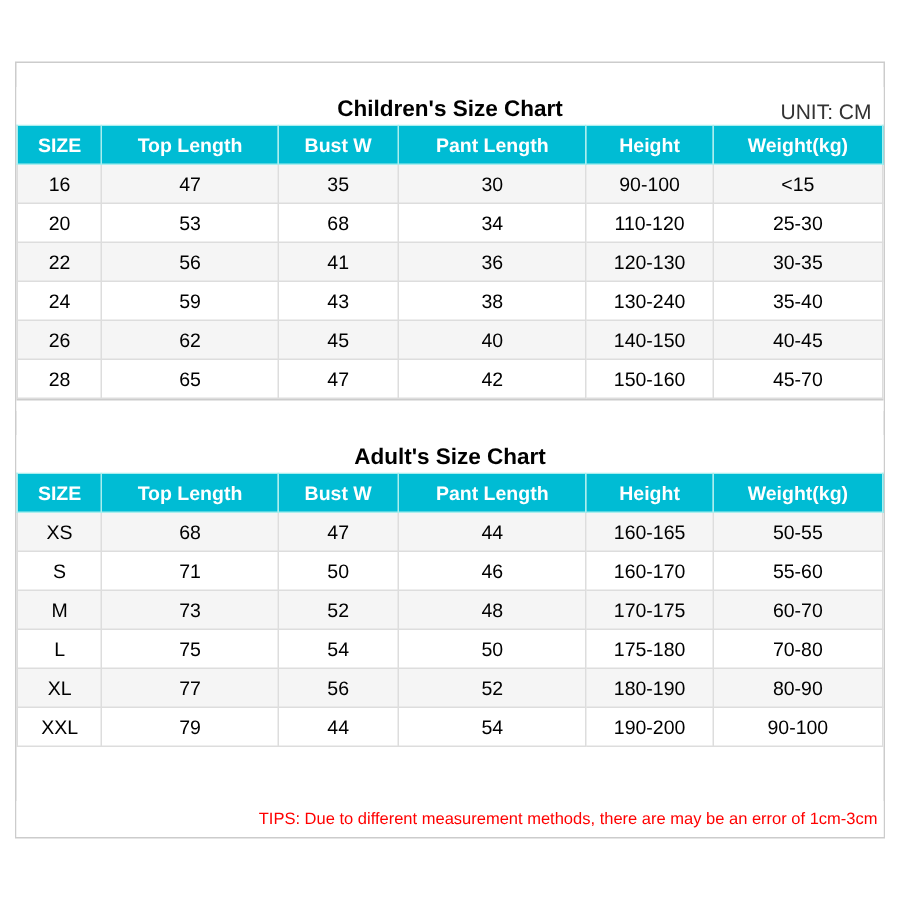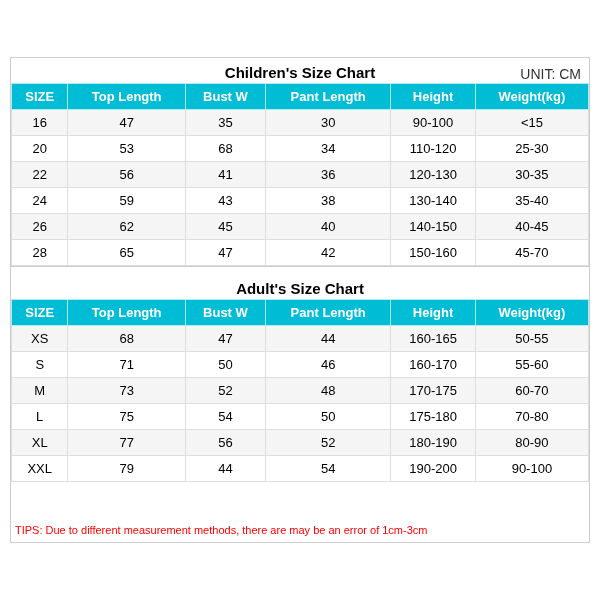--- a/index.html
+++ b/index.html
@@ -18,20 +18,21 @@
       border: 1px solid #ccc;
       background: #fff;
     }
     .section-title {
       text-align: center;
       font-weight: bold;
       font-size: 15px;
       padding: 6px 0 2px 0;
       background: #fff;
       position: relative;
+      margin-top: 16px;
     }
     .unit-label {
       position: absolute;
       right: 8px;
       top: 8px;
       font-size: 14px;
       font-weight: normal;
       color: #333;
     }
     table {
@@ -56,21 +57,21 @@
     tbody tr:nth-child(even) {
       background: #fff;
     }
     tbody td {
       padding: 5px 4px;
       text-align: center;
       border: 1px solid #ddd;
       font-size: 13px;
     }
     .tips {
-      text-align: left;
+      text-align: right;
       color: red;
       font-size: 11px;
       padding: 6px 4px;
       background: #fff;
       margin-top: 36px;
     }
     .divider {
       height: 8px;
       background: #fff;
       border-top: 1px solid #ccc;
@@ -120,21 +121,21 @@
           <td>41</td>
           <td>36</td>
           <td>120-130</td>
           <td>30-35</td>
         </tr>
         <tr>
           <td>24</td>
           <td>59</td>
           <td>43</td>
           <td>38</td>
-          <td>130-140</td>
+          <td>130-240</td>
           <td>35-40</td>
         </tr>
         <tr>
           <td>26</td>
           <td>62</td>
           <td>45</td>
           <td>40</td>
           <td>140-150</td>
           <td>40-45</td>
         </tr>

